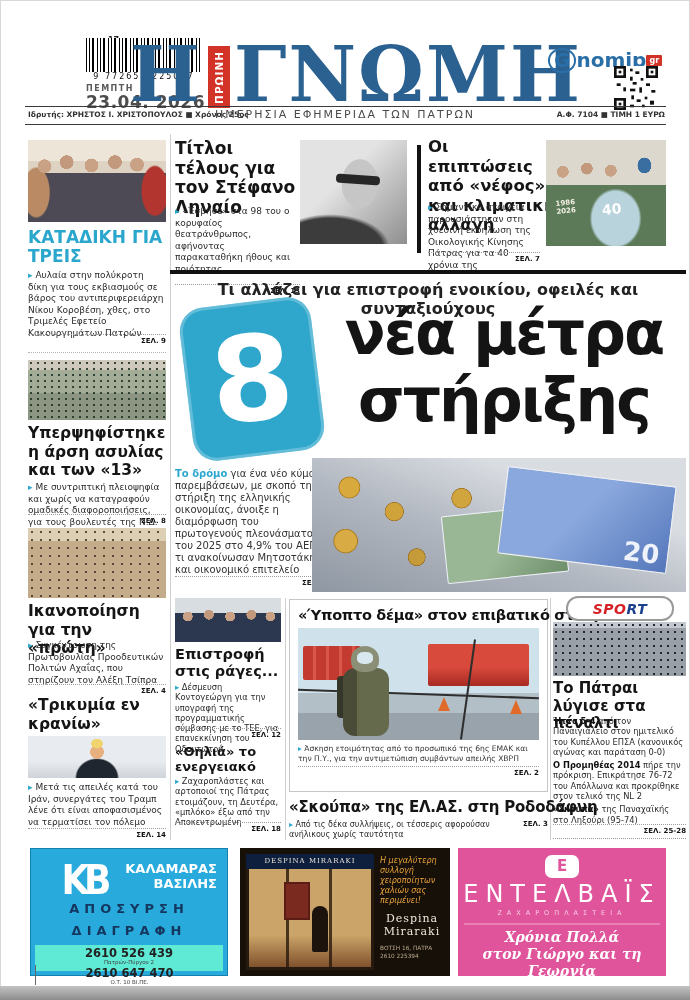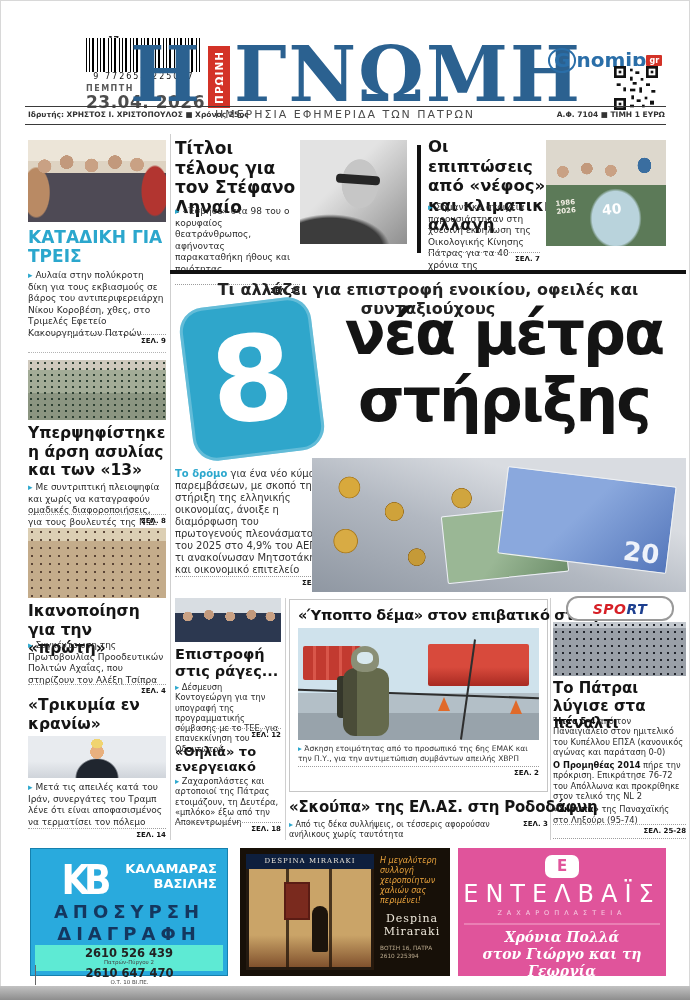--- a/index.html
+++ b/index.html
@@ -133,21 +133,21 @@
   .sport-logo{position:absolute;left:566px;top:596px;width:104px;height:21px;border:2px solid #9a9a9a;border-radius:12px;
       display:flex;align-items:center;justify-content:center;background:#fff;}
   .sport-logo b{font-style:italic;font-size:14px;letter-spacing:.5px;}
   .sp-red{color:#d61f26;}.sp-blue{color:#1d3f8f;}
   .sport-item{margin-bottom:3px;}
   .sport-item b{color:#111;}
   
   .ad-kal{position:absolute;left:30px;top:848px;width:198px;height:128px;background:#29aadd;border:1px solid #1680ad;box-sizing:border-box;}
   .kal-logo{position:absolute;left:28px;top:8px;font-size:40px;font-weight:bold;color:#fff;letter-spacing:-6px;transform:scaleX(.9);}
   .kal-name{position:absolute;right:10px;top:12px;text-align:right;color:#fff;font-size:13px;font-weight:bold;line-height:15px;}
-  .kal-line{position:absolute;width:100%;text-align:center;color:#14375f;font-weight:bold;font-size:18px;letter-spacing:5px;}
+  .kal-line{position:absolute;width:100%;text-align:center;color:#14375f;font-weight:bold;font-size:13px;letter-spacing:5px;}
   .kal-strip{position:absolute;left:4px;right:4px;bottom:4px;height:26px;background:#5eead4;display:flex;flex-direction:column;}
   .kal-cell{flex:1;text-align:center;padding-top:2px;}
   .kal-cell + .kal-cell{border-left:1px solid #666;}
   .kal-phone{font-size:11.5px;font-weight:bold;color:#222;line-height:12px;}
   .kal-addr{font-size:5.5px;color:#444;}
   .ad-mir{position:absolute;left:240px;top:848px;width:210px;height:128px;background:#171008;}
   .mir-shop{position:absolute;left:6px;top:6px;width:128px;height:116px;background:linear-gradient(180deg,#caa468 0 70%,#7a4a28);
       box-shadow:inset 0 0 0 3px #241a10;}
   .mir-sign{position:absolute;left:6px;top:6px;width:128px;height:15px;background:#0e1f3d;color:#e8e4da;
       font-family:"DejaVu Serif",serif;font-size:7px;letter-spacing:1px;text-align:center;line-height:15px;}

